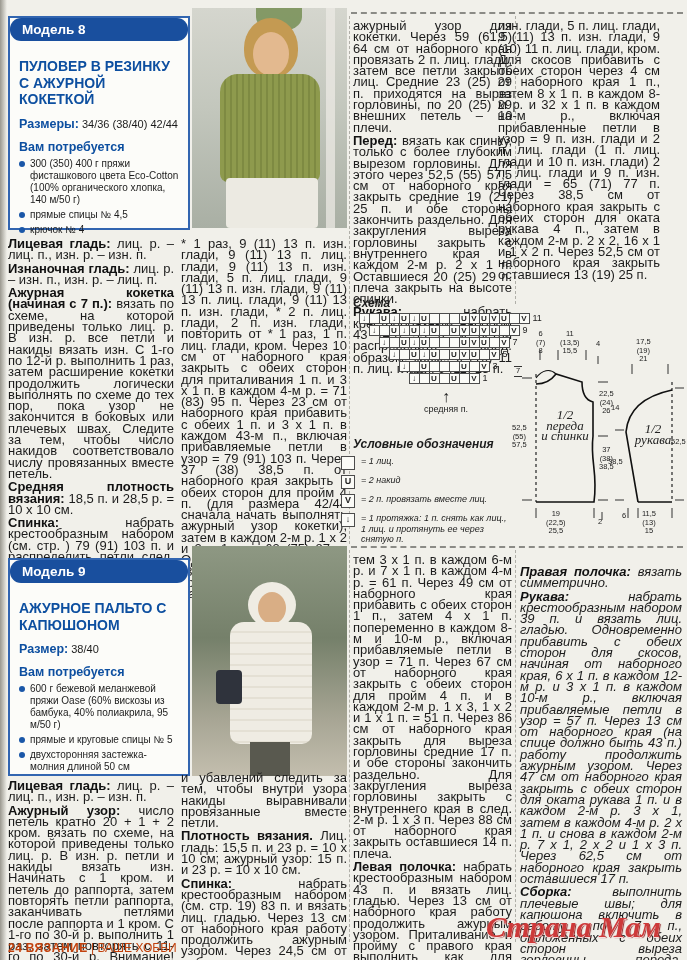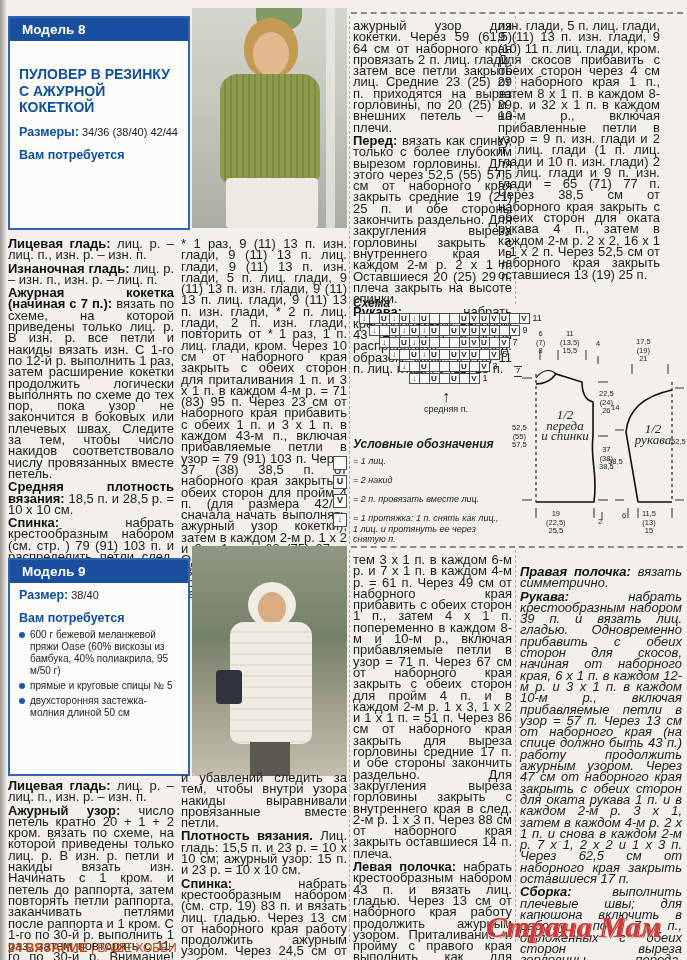--- a/index.html
+++ b/index.html
@@ -7,23 +7,23 @@
         font-family:"Liberation Sans",sans-serif;color:#1c1c1c;}
   .edge-l{position:absolute;left:0;top:0;width:7px;height:100%;
           background:linear-gradient(90deg,#9a988f,#f1f0ea);}
   .col{position:absolute;font-size:13px;line-height:11.3px;text-align:justify;}
   .col p{margin:0 0 2px 0;}
   .col b{color:#111;}
   .dash-h{position:absolute;border-top:2px dashed #8b8b86;height:0;}
   .dash-v{position:absolute;border-left:1px dashed #b0afa8;width:0;}
   
   .ibox{position:absolute;background:#fcfcf9;border:2px solid #3265b0;box-sizing:border-box;}
-  .ibox .hd{background:#194f9e;color:#fff;font-weight:bold;font-size:13.5px;padding:4px 0 4px 12px;}
+  .ibox .hd{background:#194f9e;color:#fff;font-weight:bold;font-size:13.5px;padding:4px 0 4px 12px;border-radius:11px;}
   .ibox .inner{padding:5px 9px 4px 9px;}
-  .ibox .title{color:#0d4fa0;font-weight:bold;font-size:14px;line-height:16.5px;margin:20px 0 9px 0;}
+  .ibox .title{color:#0d4fa0;font-weight:bold;font-size:14px;line-height:16.5px;margin:12px 0 9px 0;}
   .szline{font-size:11px;margin-bottom:9px;}
   .szlabel{color:#0d4fa0;font-weight:bold;font-size:12.5px;}
   .need{color:#0d4fa0;font-weight:bold;font-size:12.5px;margin-bottom:4px;}
   .bullet{font-size:10px;line-height:12px;margin-bottom:3px;display:flex;gap:5px;}
   .dot{width:6px;height:6px;border-radius:50%;background:#1a57a8;flex:0 0 6px;margin-top:3px;}
   
   .photo{position:absolute;overflow:hidden;}
   .photo *{position:absolute;}
   #photo1{background:linear-gradient(180deg,#d5d6ce 0%,#c3c7bd 45%,#a9afa4 100%);}
   #photo1 .rail{right:12px;top:0;width:9px;height:100%;background:#eceae4;opacity:.75;}
@@ -76,20 +76,34 @@
 
   <div class="ibox" style="left:8px;top:16px;width:182px;height:214px;">
     <div class="hd">Модель 8</div>
     <div class="inner">
       <div class="title">ПУЛОВЕР В РЕЗИНКУ С АЖУРНОЙ КОКЕТКОЙ</div>
       <div class="szline">
         <span class="szlabel">Размеры:</span>
         <span>34/36 (38/40) 42/44</span>
       </div>
       <div class="need">Вам потребуется</div>
+      <div>
+          <div class="bullet">
+            <span class="dot"></span>
+            <span>300 (350) 400 г пряжи фисташкового цвета Eco-Cotton (100% органического хлопка, 140 м/50 г)</span>
+          </div>
+          <div class="bullet">
+            <span class="dot"></span>
+            <span>прямые спицы № 4,5</span>
+          </div>
+          <div class="bullet">
+            <span class="dot"></span>
+            <span>крючок № 4</span>
+          </div>
+        </div>
     </div>
   </div>
 
   <div class="photo" id="photo1" style="left:192px;top:8px;width:155px;height:220px;">
     <div class="rail"></div>
     <div class="plant"></div>
     <div class="hair"></div>
     <div class="face"></div>
     <div class="sweater"></div>
     <div class="skirt"></div>
@@ -210,21 +224,21 @@
         <span class="cc">V</span>
         <span class="cnum">1</span>
       </div>
     </div>
   <div id="chart-arrow" style="left:352px;top:390px;width:188px;">
     <div class="ar">↑</div>
     <div>средняя п.</div>
   </div>
 
   <div class="sec-title" style="left:353px;top:437px;">Условные обозначения</div>
-  <div id="legend" style="left:333px;top:456px;width:168px;">
+  <div id="legend" style="left:341px;top:456px;width:168px;">
       <div class="lrow">
         <span class="lbox"></span>
         <span class="ltext">= 1 лиц.</span>
       </div>
       <div class="lrow">
         <span class="lbox">U</span>
         <span class="ltext">= 2 накид</span>
       </div>
       <div class="lrow">
         <span class="lbox">V</span>
@@ -290,20 +304,21 @@
     <div class="mlabel" style="left:130px;top:178px;">11,5
 (13)
 15</div>
     <div class="plabel" style="left:120px;top:92px;width:42px;">1/2
 рукава</div>
   </div>
 
   <div class="ibox" style="left:8px;top:558px;width:182px;height:218px;">
     <div class="hd">Модель 9</div>
     <div class="inner">
+      <div class="title">АЖУРНОЕ ПАЛЬТО С КАПЮШОНОМ</div>
       <div class="szline">
         <span class="szlabel">Размер:</span>
         <span>38/40</span>
       </div>
       <div class="need">Вам потребуется</div>
       <div>
           <div class="bullet">
             <span class="dot"></span>
             <span>600 г бежевой меланжевой пряжи Oase (60% вискозы из бамбука, 40% полиакрила, 95 м/50 г)</span>
           </div>

